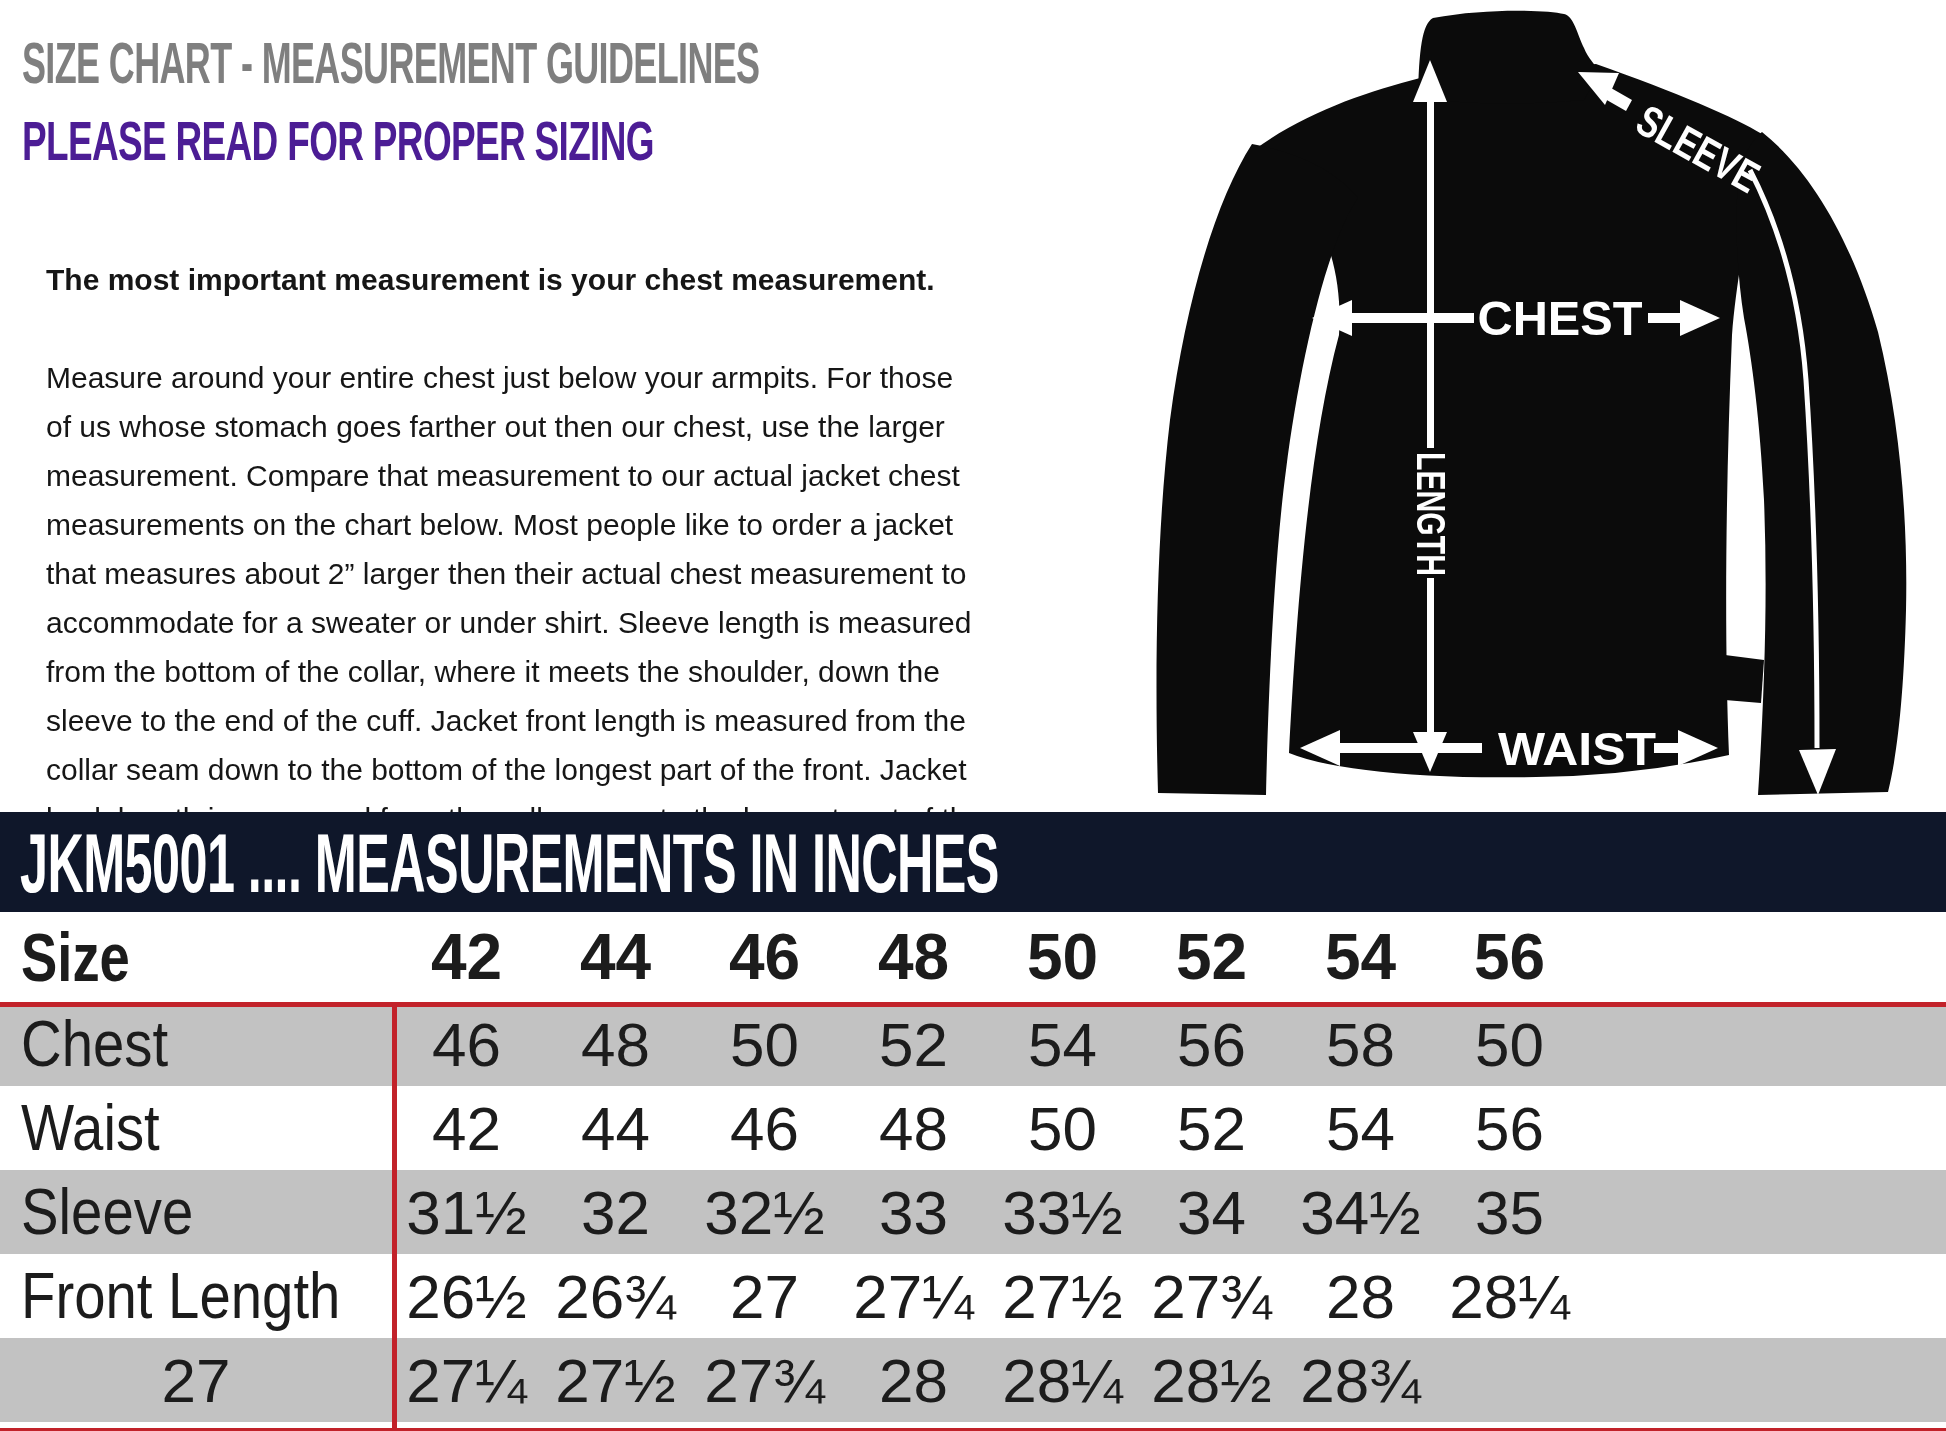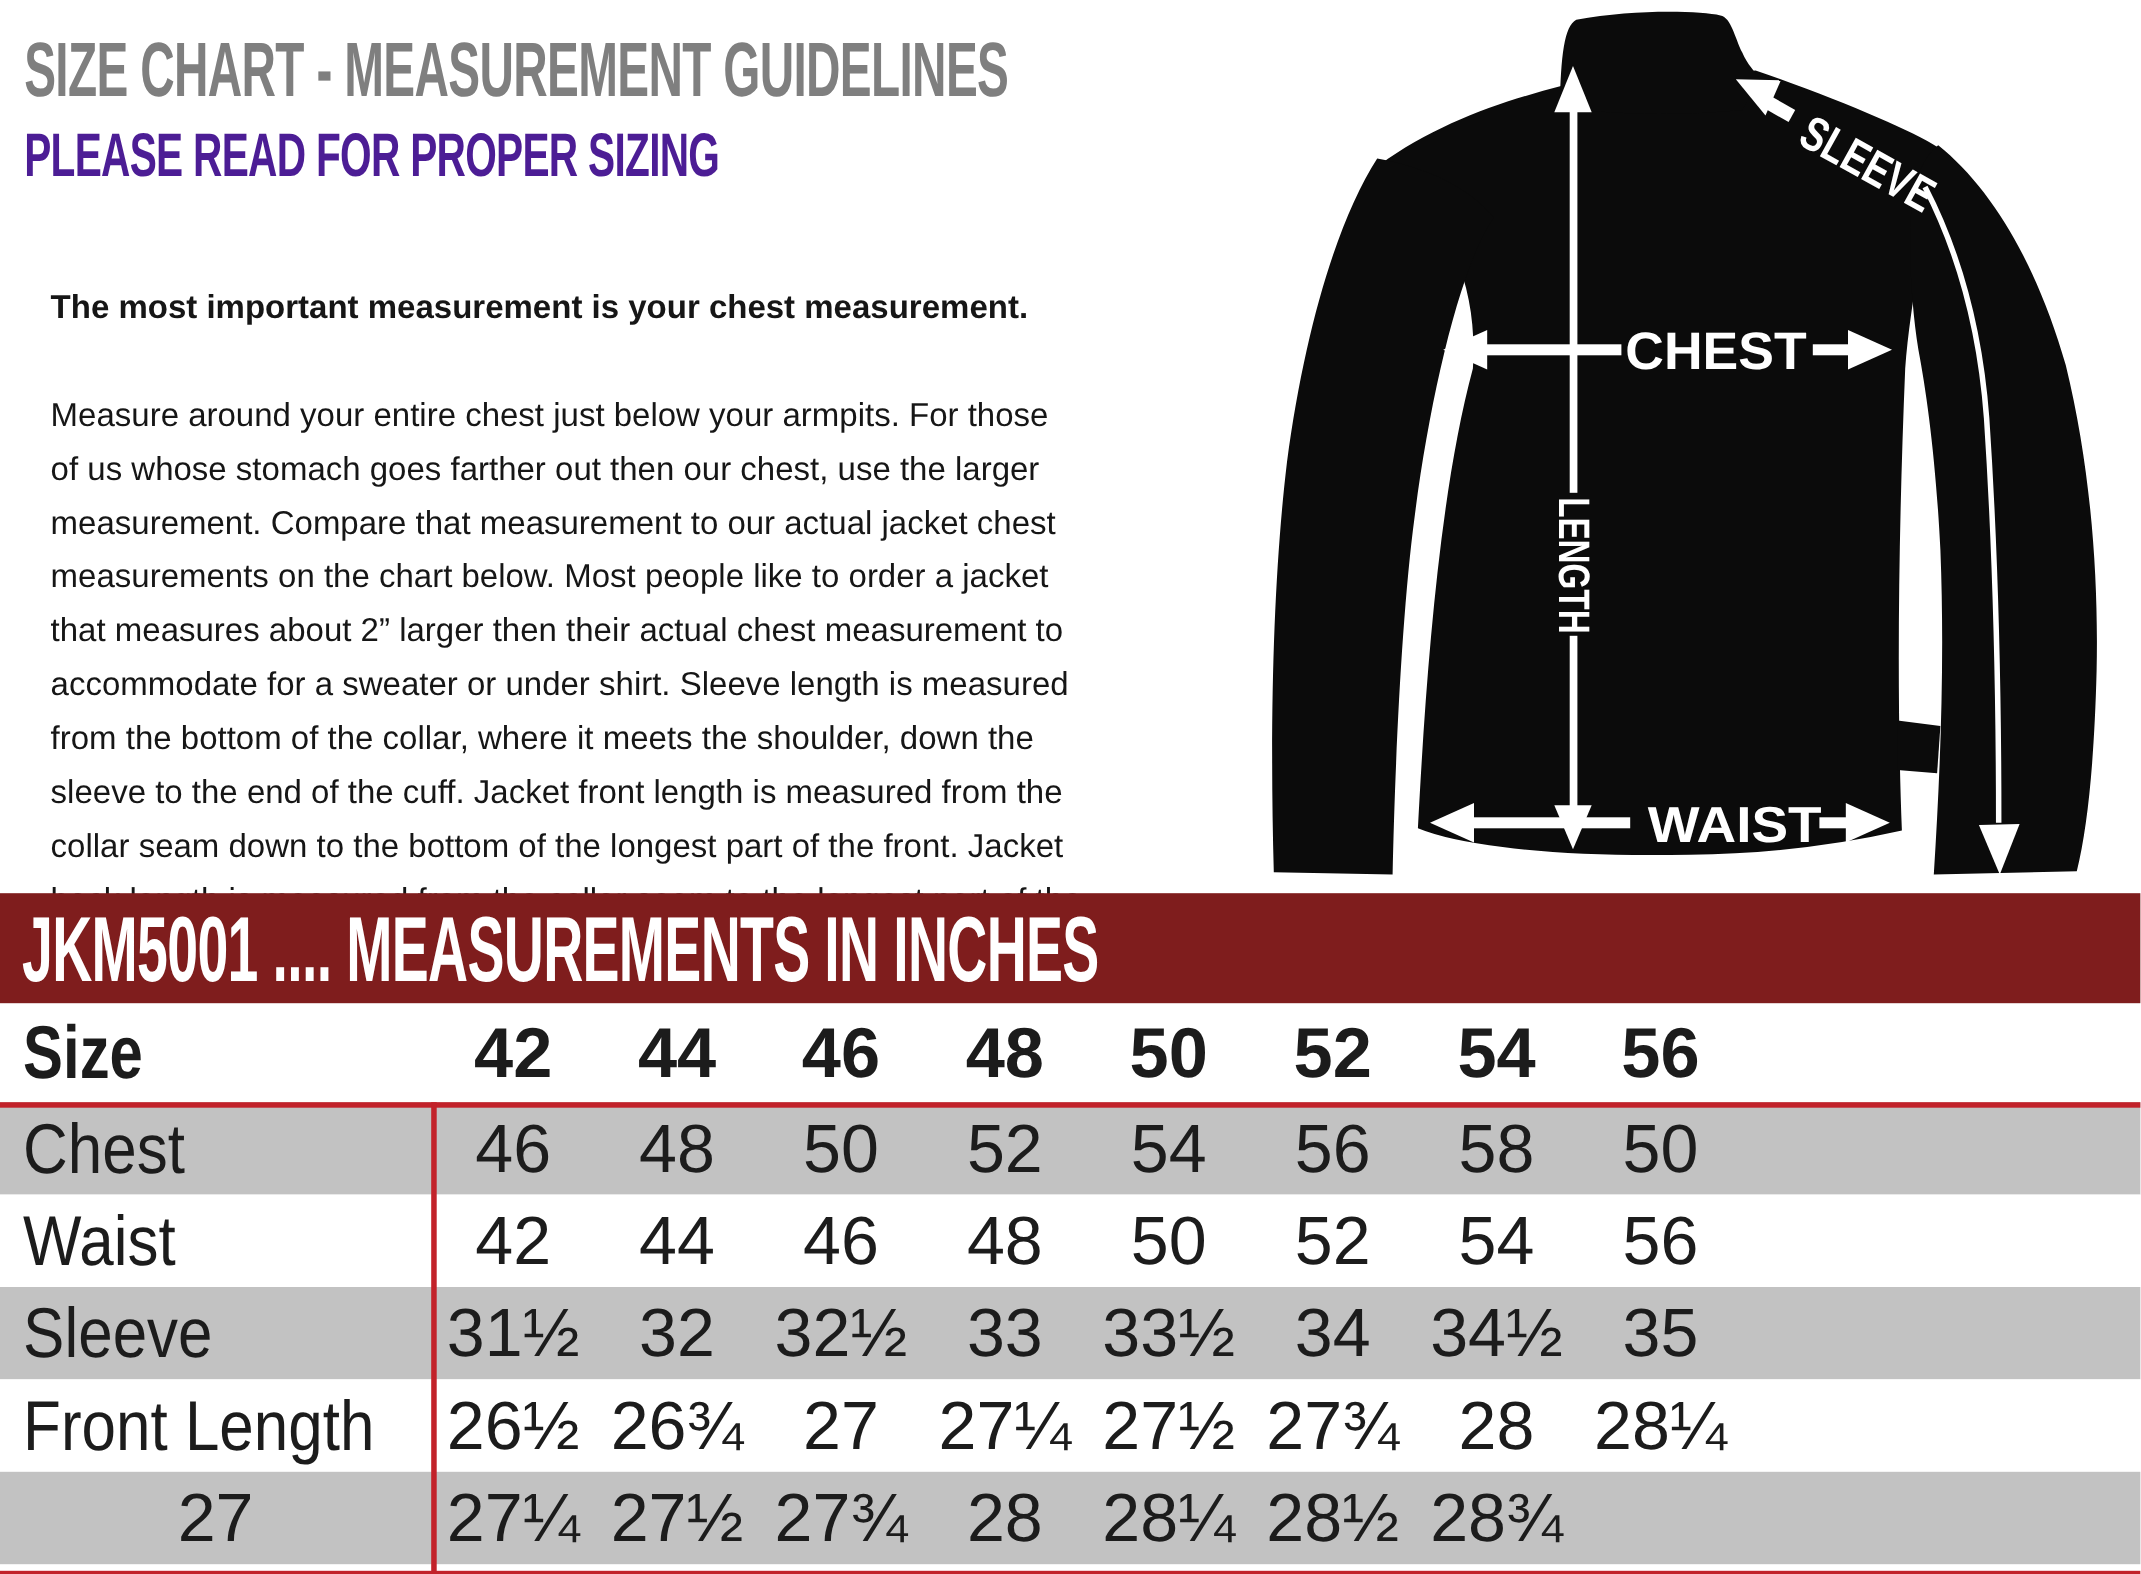--- a/index.html
+++ b/index.html
@@ -4,21 +4,21 @@
 <style>
   html,body{margin:0;padding:0;}
   body{
     width:1946px;height:1431px;position:relative;overflow:hidden;
     background:#ffffff;font-family:"Liberation Sans",sans-serif;color:#1c1c1c;
   }
   .cond{display:inline-block;transform-origin:left center;white-space:nowrap;}
 
   
   .page-title{
-    position:absolute;left:22px;top:20px;font-size:70px;line-height:86px;
+    position:absolute;left:22px;top:20px;font-size:58px;line-height:86px;
     font-weight:bold;color:#7f7f7f;letter-spacing:-1px;text-decoration:underline;
   }
   .page-title .cond{transform:scaleX(0.62);}
   .page-subtitle{
     position:absolute;left:22px;top:112px;font-size:56px;line-height:58px;
     font-weight:bold;color:#4c1d95;letter-spacing:-1px;
   }
   .page-subtitle .cond{transform:scaleX(0.66);}
 
   
@@ -29,21 +29,21 @@
     margin-left:24px;
   }
   .intro .lead{font-weight:bold;}
 
   
   .jacket-wrap{position:absolute;left:1136px;top:0;width:810px;height:812px;}
 
   
   .banner{
     position:absolute;left:0;top:812px;width:1946px;height:100px;
-    background:#7f1d1d;
+    background:#0f172a;
   }
   .banner .banner-text{
     position:absolute;left:20px;top:0;height:100px;line-height:102px;
     color:#ffffff;font-weight:bold;font-size:84px;letter-spacing:-1px;
   }
   .banner .cond{transform:scaleX(0.60);transform-origin:left center;}
 
   
   .size-table{position:absolute;left:0;top:912px;width:1946px;}
   .trow{

